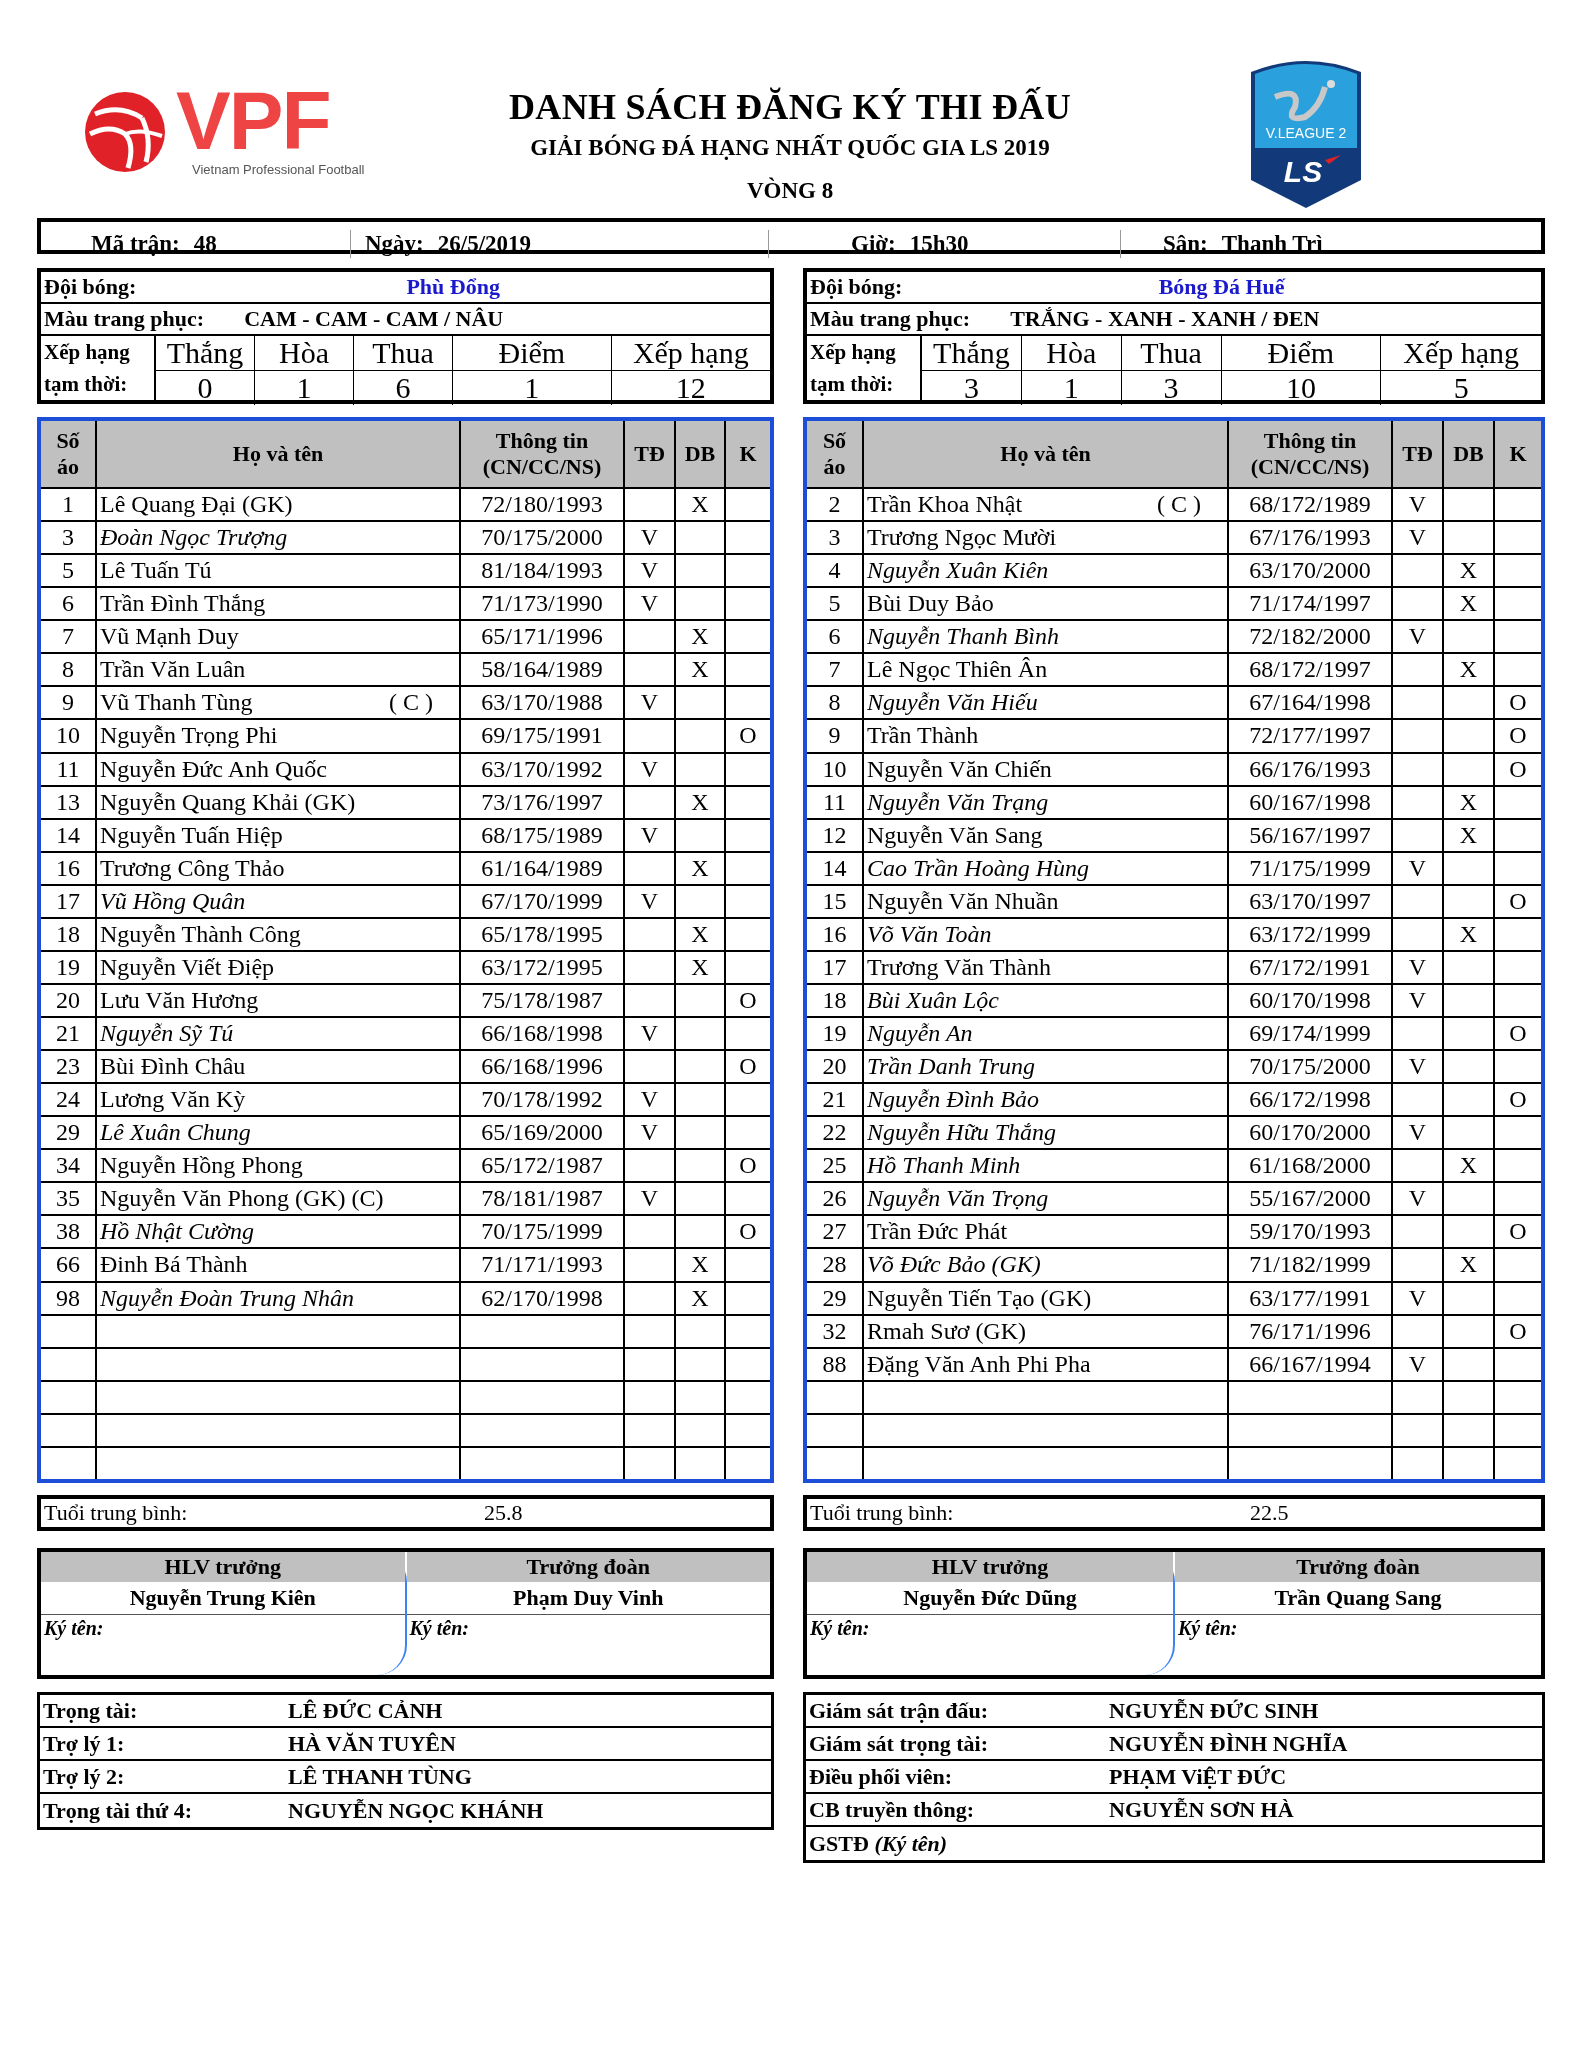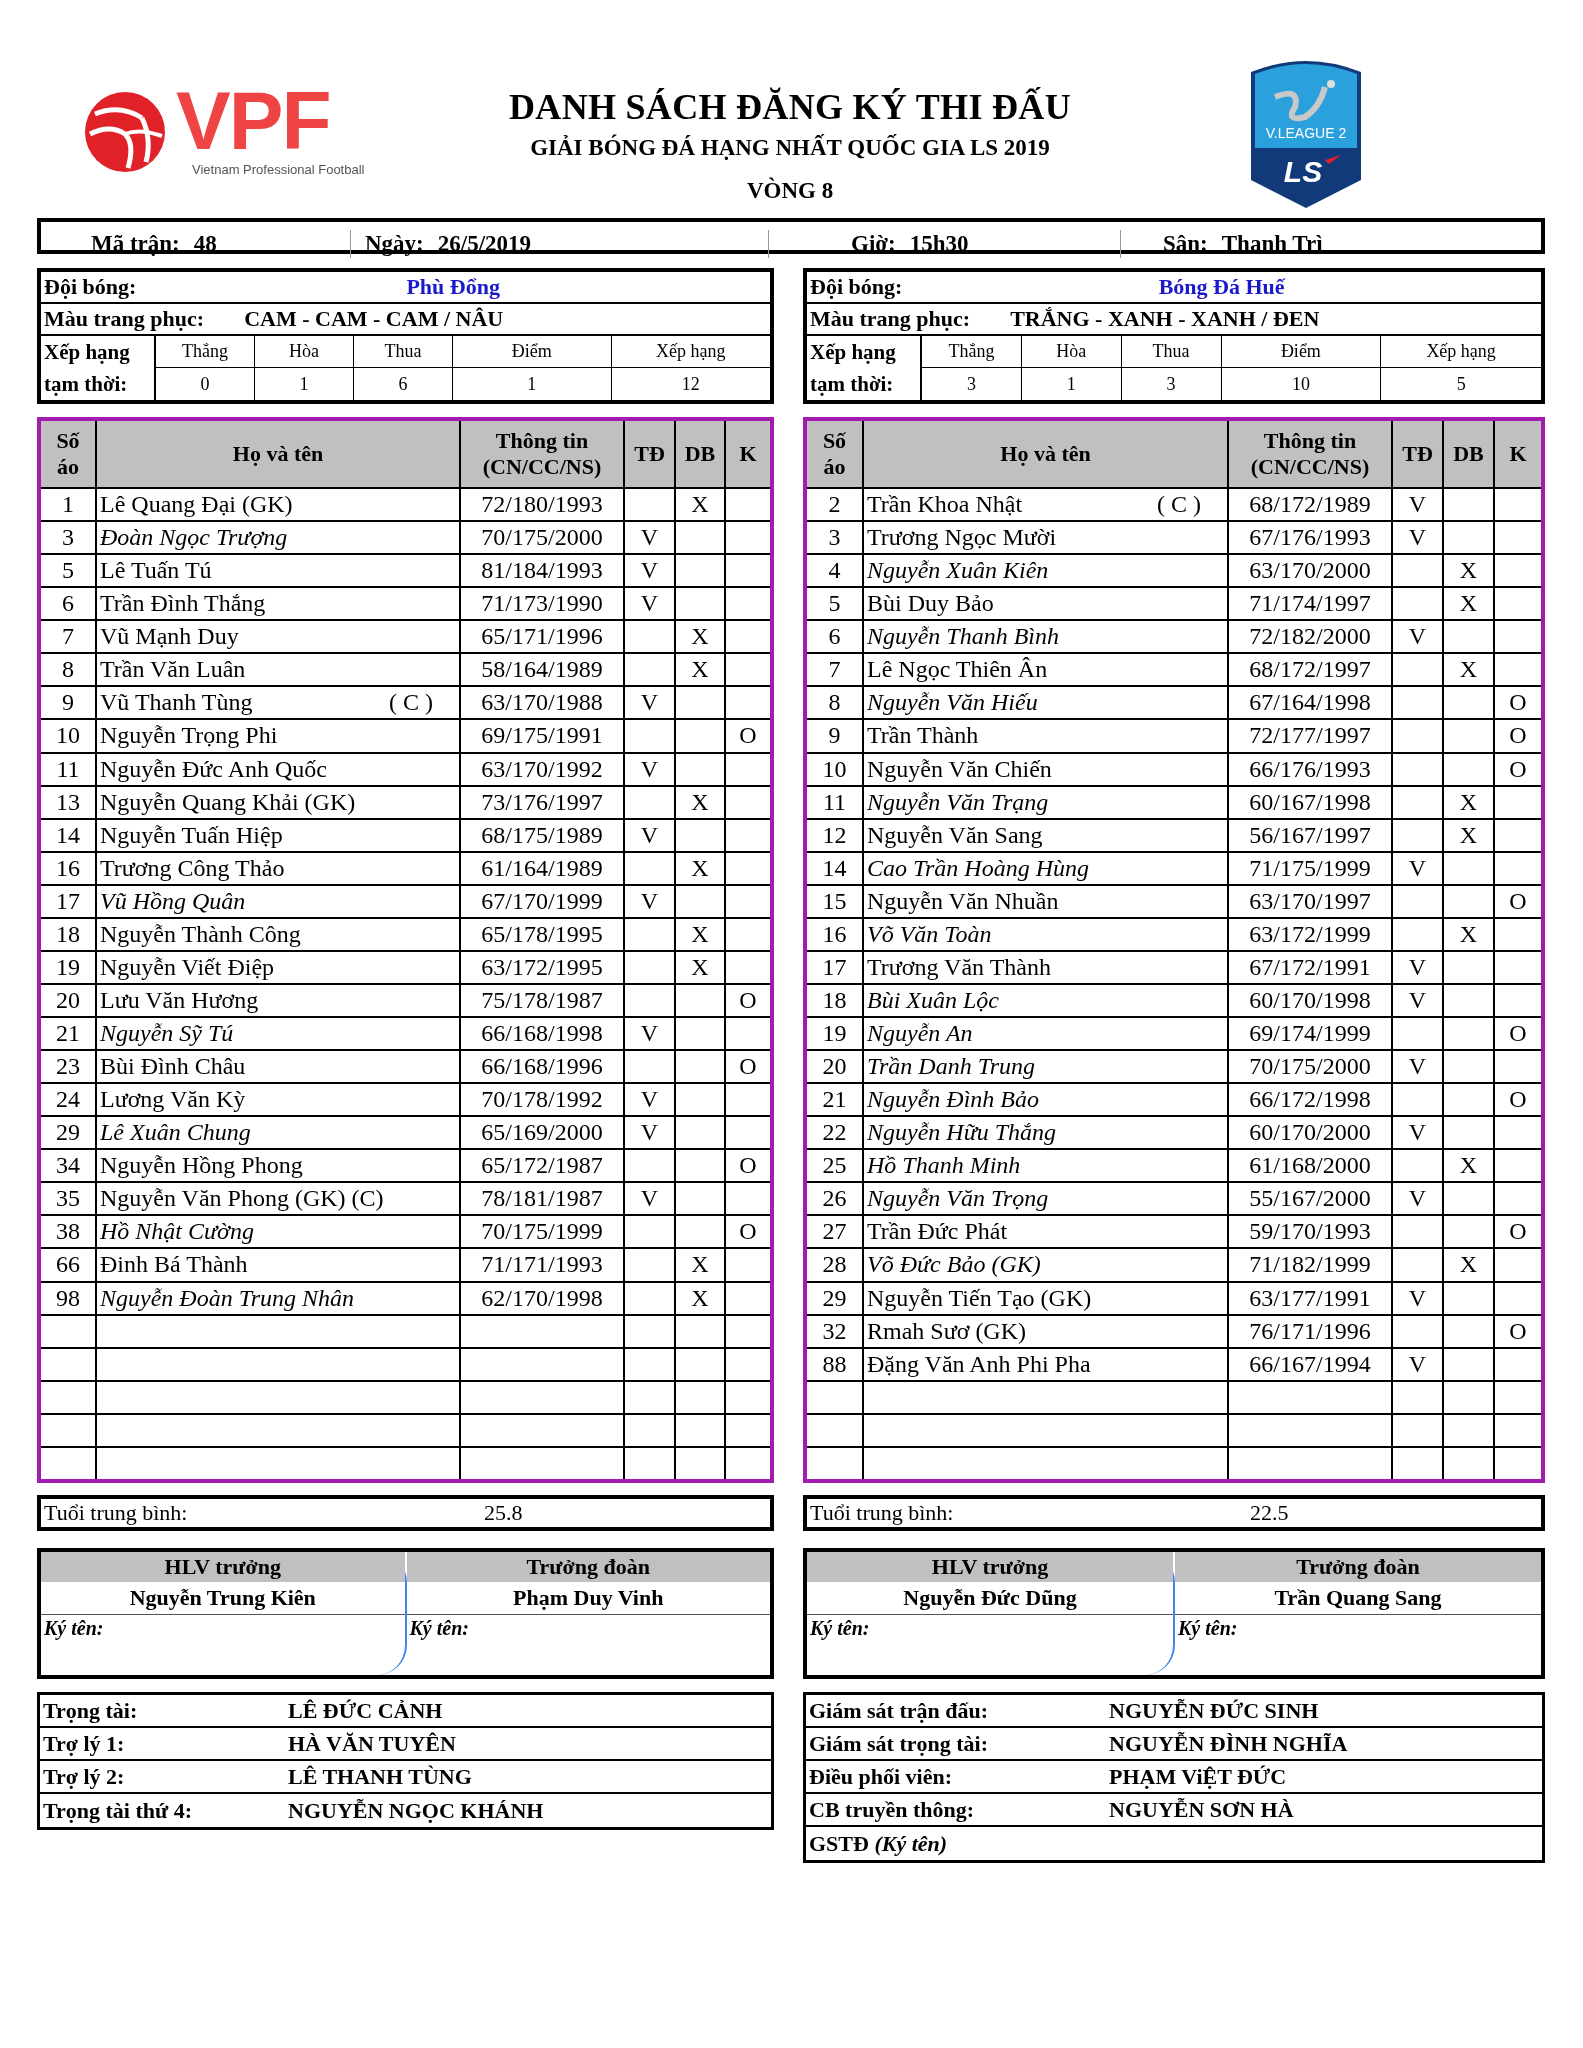--- a/index.html
+++ b/index.html
@@ -18,25 +18,25 @@
   #infobar .cell:last-child{border-right:none;}
   #infobar .lbl{margin-right:14px;}
   
   .teambox{top:268px;height:136px;border:4px solid #000;box-sizing:border-box;font-size:22px;}
   .teambox .row1,.teambox .row2{height:32px;border-bottom:2px solid #000;display:flex;align-items:center;font-weight:bold;padding-left:3px;box-sizing:border-box;}
   .teambox .row1 .team{color:#1a1acc;flex:1;text-align:center;}
   .teambox .row2 .kit{margin-left:40px;}
   .teambox .stat{display:flex;height:64px;}
   .teambox .stat .lab{width:115px;border-right:2px solid #000;display:flex;flex-direction:column;justify-content:space-around;font-weight:bold;padding-left:3px;font-size:21px;box-sizing:border-box;}
   .teambox .stat .grid{flex:1;display:grid;grid-template-columns:1fr 1fr 1fr 1.6fr 1.6fr;grid-template-rows:1fr 1fr;}
-  .teambox .stat .grid div{border-right:1.5px solid #000;border-bottom:1.5px solid #000;display:flex;align-items:center;justify-content:center;font-size:18px;}
+  .teambox .stat .grid div{border-right:1.5px solid #000;border-bottom:1.5px solid #000;display:flex;align-items:center;justify-content:center;font-size:30px;}
   .teambox .stat .grid div:nth-child(5n){border-right:none;}
   .teambox .stat .grid div:nth-child(n+6){border-bottom:none;}
   
-  .roster{top:417px;height:1066px;border:4px solid #a21caf;box-sizing:border-box;}
+  .roster{top:417px;height:1066px;border:4px solid #1d4ed8;box-sizing:border-box;}
   .roster table{border-collapse:collapse;width:100%;height:100%;table-layout:fixed;}
   .roster th{background:#c0c0c0;font-weight:bold;font-size:22px;line-height:26px;height:64px;border:2px solid #000;border-top:none;}
   .roster th:first-child{border-left:none;}
   .roster th:last-child{border-right:none;}
   .roster td{border:2px solid #000;font-size:24px;height:31px;padding:0;white-space:nowrap;overflow:hidden;}
   .roster td:first-child{border-left:none;text-align:center;}
   .roster td:last-child{border-right:none;}
   .roster tr:last-child td{border-bottom:none;}
   .roster td.nm{padding-left:3px;}
   .roster td.nm.it{font-style:italic;}

